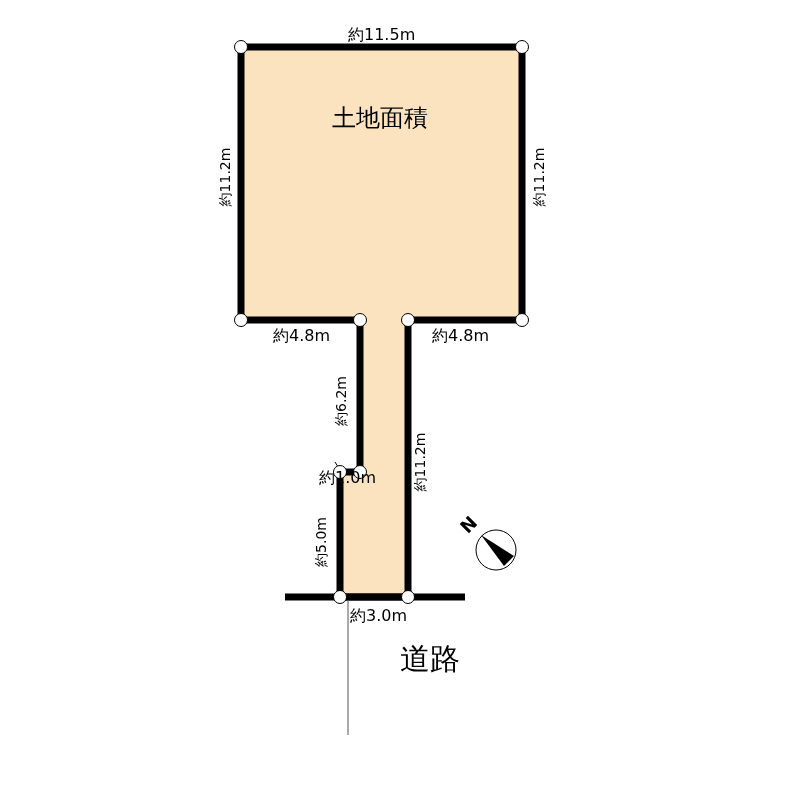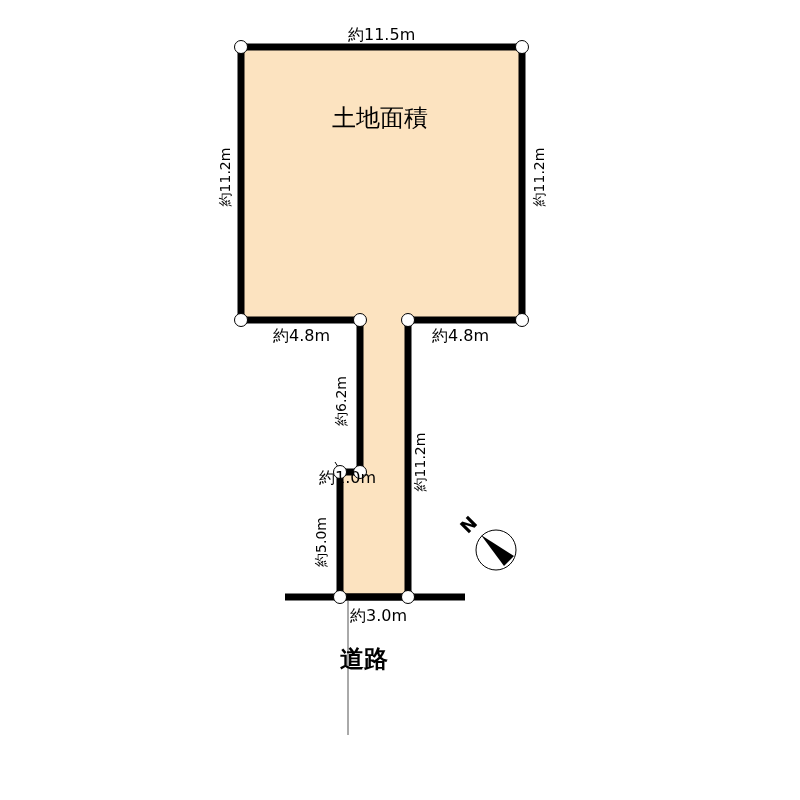--- a/index.html
+++ b/index.html
@@ -5,22 +5,22 @@
     html, body { margin: 0; padding: 0; background: #ffffff; }
     body { width: 800px; height: 800px; position: relative; overflow: hidden;
            font-family: "DejaVu Sans", "Liberation Sans", sans-serif; color: #000; }
     svg.plan { position: absolute; left: 0; top: 0; }
     .lbl { position: absolute; font-size: 16px; white-space: nowrap; line-height: 1; }
     .vlbl { position: absolute; font-size: 14px; white-space: nowrap; line-height: 1;
             transform-origin: center center; transform: rotate(-90deg); }
     .area-block { position: absolute; left: 280px; top: 100px; width: 200px; text-align: center;
                   font-size: 24px; line-height: 37px; }
     .area-block div { white-space: nowrap; }
-    .road-block { position: absolute; left: 340px; top: 640px; width: 120px; text-align: left;
-                  font-size: 24px; line-height: 38px; font-weight: bold; }
+    .road-block { position: absolute; left: 340px; top: 640px; width: 120px; text-align: right;
+                  font-size: 30px; line-height: 38px; }
     .road-block div { white-space: nowrap; }
     .compass-n { position: absolute; font-size: 18px; font-weight: bold; transform: rotate(-45deg);
                  left: 461px; top: 514px; }
   </style>
 </head>
 <body>
 
 <svg class="plan" width="800" height="800" viewBox="0 0 800 800">
 
   <polygon points="241,47 522,47 522,320 408,320 408,597 340,597 340,472 360,472 360,320 241,320" fill="#fce3c0" stroke="none"></polygon>

